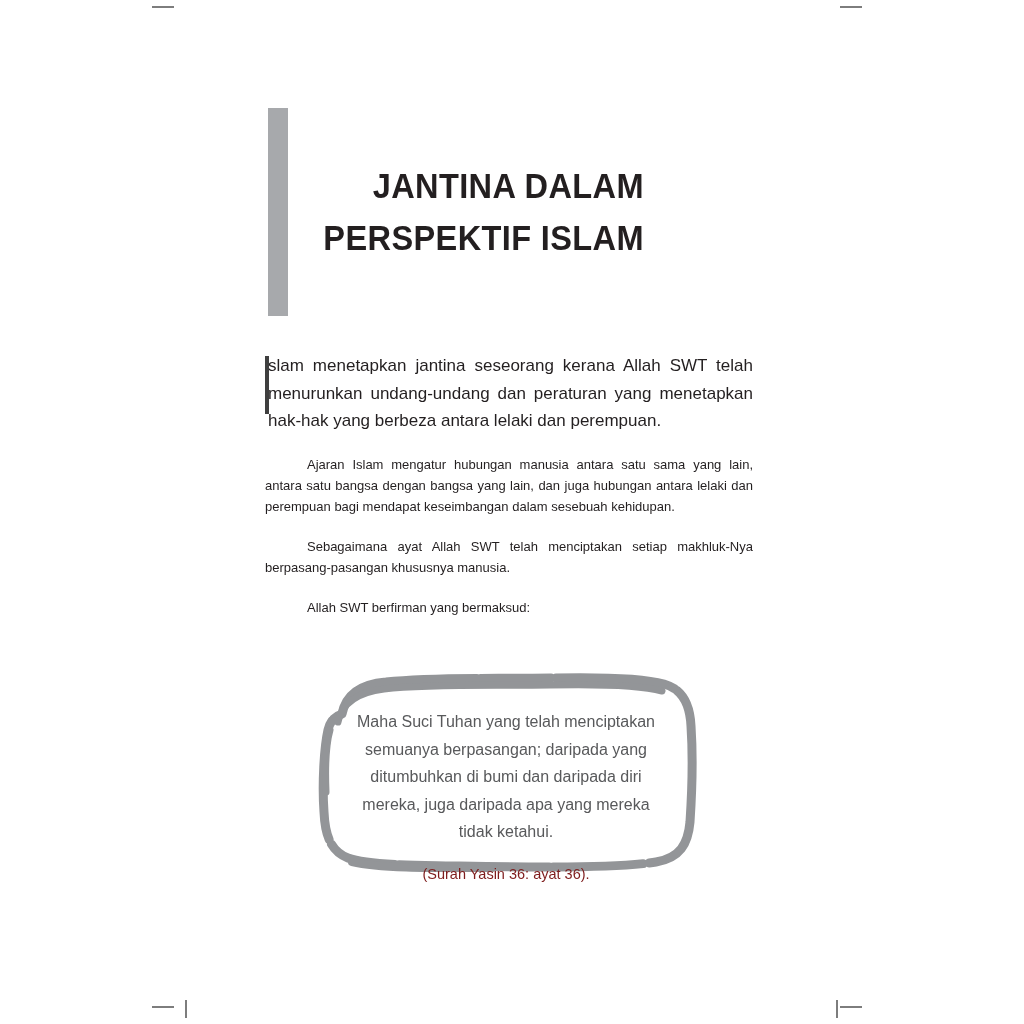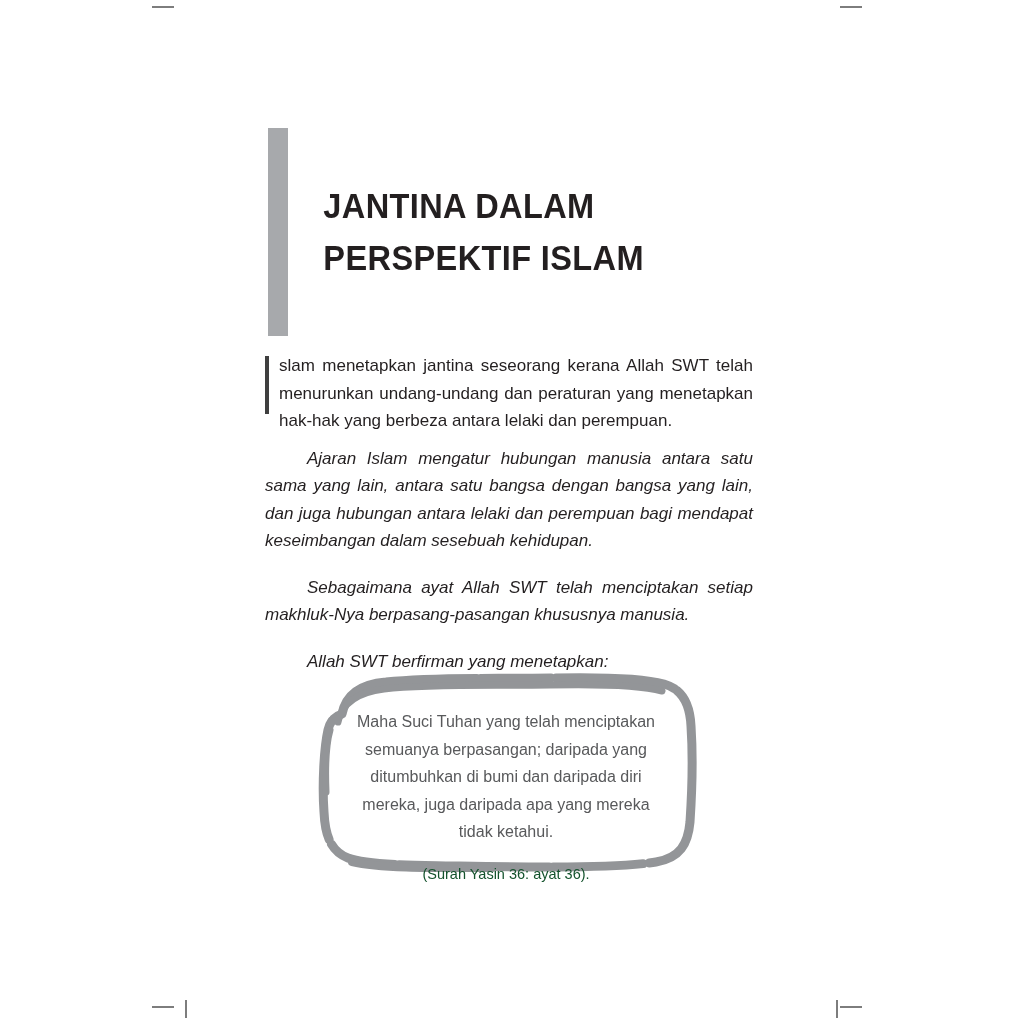--- a/index.html
+++ b/index.html
@@ -33,24 +33,25 @@
     position: absolute;
     left: 0; top: 0;
     width: 1024px;
     height: 1024px;
   }
 
   
   .title-block {
     position: absolute;
     left: 268px;
-    top: 128px;
+    top: 108px;
     width: 500px;
     display: flex;
     align-items: stretch;
+    text-align: right;
   }
   .title-bar {
     width: 20px;
     min-height: 208px;
     background: #a7a9ac;
     flex: 0 0 20px;
   }
   .title-text {
     padding-left: 38px;
     padding-top: 52px;
@@ -68,34 +69,33 @@
 
   
   .body {
     position: absolute;
     left: 265px;
     top: 352px;
     width: 488px;
   }
   p.para {
     margin: 0 0 19px 0;
-    font-size: 17px;
+    font-size: 13px;
     line-height: 1.62;
     text-align: justify;
     text-justify: inter-word;
     color: #231f20;
-    font-style: italic;
   }
   p.para.indent { text-indent: 42px; }
 
   
   .opening {
     position: relative;
-    padding-left: 14px;
-    margin: 0 0 10px 0;
+    padding-left: 3px;
+    margin: 0 0 19px 0;
   }
   .opening .rule {
     position: absolute;
     left: 0;
     top: 4px;
     width: 4px;
     height: 58px;
     background: #3f3f3f;
   }
   .opening p {
@@ -128,21 +128,21 @@
   }
   .quote-text {
     font-size: 16px;
     line-height: 1.72;
     color: #58595b;
   }
   .quote-source {
     margin-top: 17px;
     font-size: 14.5px;
     line-height: 1.6;
-    color: #14532d;
+    color: #7f1d1d;
   }
 </style>
 </head>
 <body>
 
 <div class="page">
 
   <div class="crop-mark cm-tl-h"></div>
   <div class="crop-mark cm-tr-h"></div>
   <div class="crop-mark cm-bl-h"></div>
@@ -158,21 +158,21 @@
 
   <div class="body">
 
     <div class="opening">
       <div class="rule"></div>
       <p>slam menetapkan jantina seseorang kerana Allah SWT telah menurunkan undang-undang dan peraturan yang menetapkan hak-hak yang berbeza antara lelaki dan perempuan.</p>
     </div>
 
     <p class="para indent">Ajaran Islam mengatur hubungan manusia antara satu sama yang lain, antara satu bangsa dengan bangsa yang lain, dan juga hubungan antara lelaki dan perempuan bagi mendapat keseimbangan dalam sesebuah kehidupan.</p>
     <p class="para indent">Sebagaimana ayat Allah SWT telah menciptakan setiap makhluk-Nya berpasang-pasangan khususnya manusia.</p>
-    <p class="para indent">Allah SWT berfirman yang menetapkan:</p>
+    <p class="para indent">Allah SWT berfirman yang bermaksud:</p>
   </div>
 
   <div class="quote-wrap">
     <svg width="398" height="206" viewBox="0 0 398 206">
       <path d="M30,42
                C34,22 50,12 74,10
                C120,5 180,7 240,6
                C290,5 330,6 352,12
                C372,18 378,34 379,54
                C381,84 380,120 378,150

